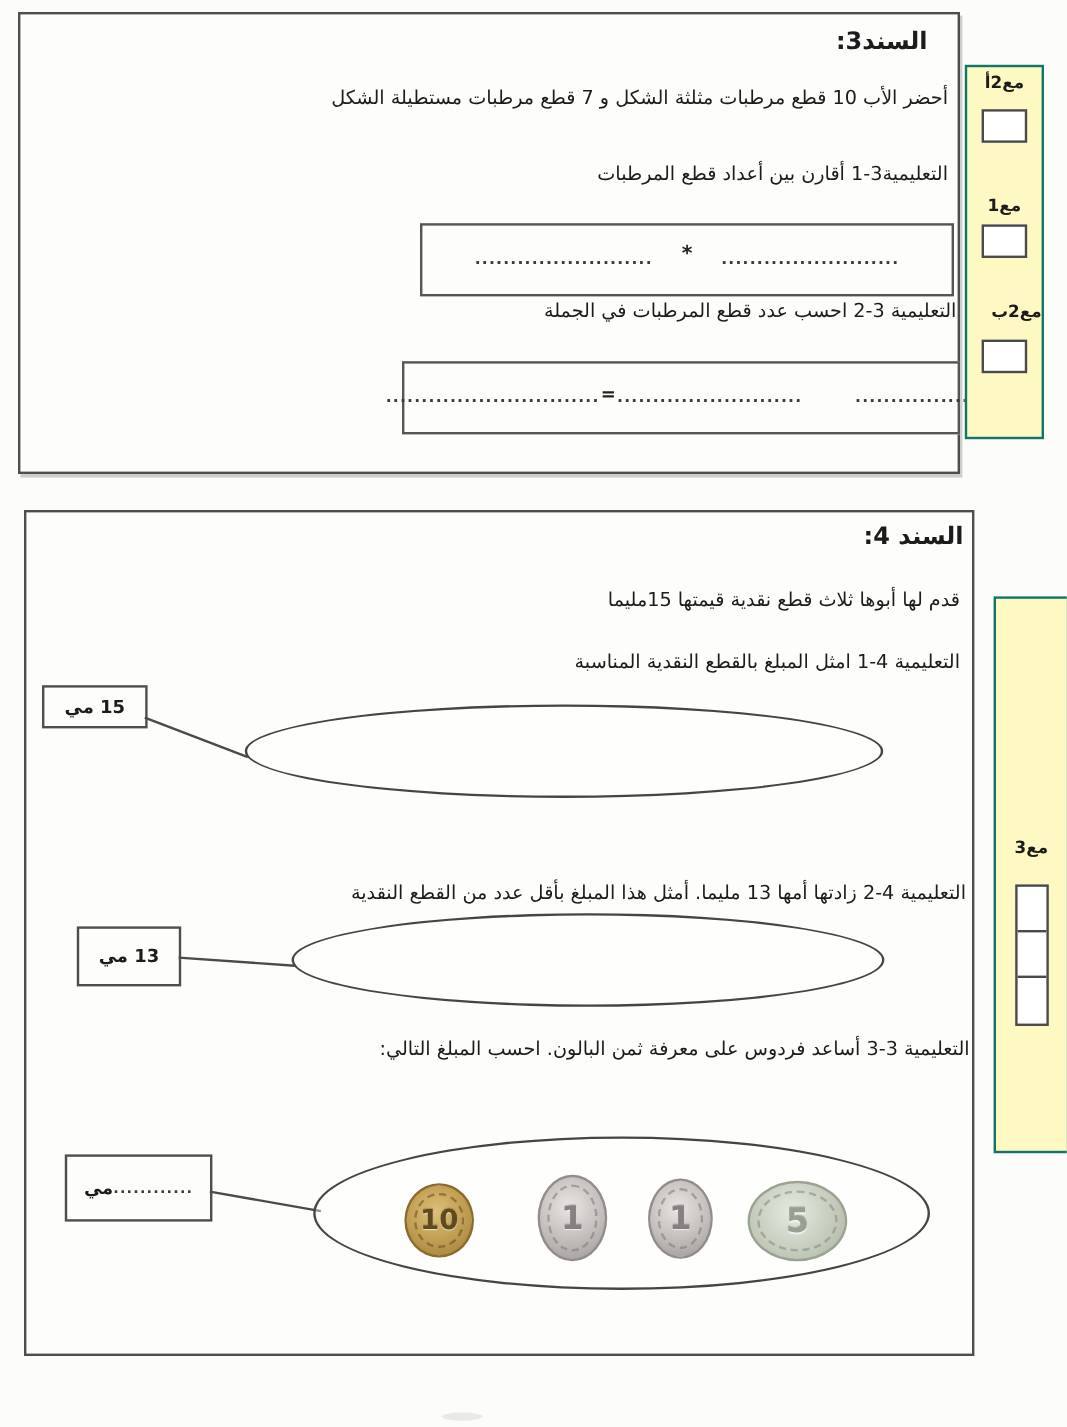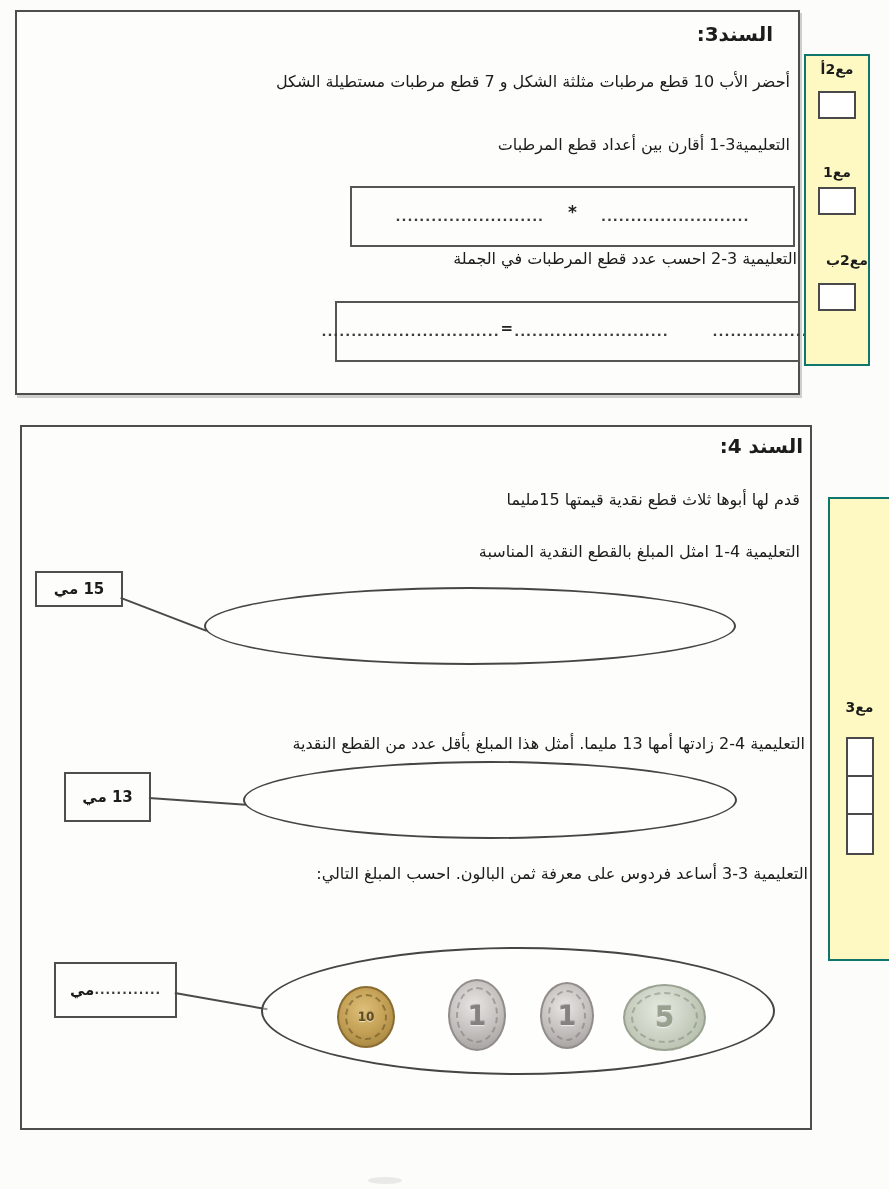--- a/index.html
+++ b/index.html
@@ -60,21 +60,21 @@
   }
   .coin .val{
     position:relative;font-weight:700;line-height:1;
     text-shadow:0 1px 1px rgba(255,255,255,.65), 0 -1px 1px rgba(0,0,0,.25);
   }
   .coin-brass{
     background:radial-gradient(circle at 45% 38%, #dec07a 0%, #c3a055 48%, #9c7c38 100%);
     border:2px solid #8a6c30;
   }
   .coin-brass .ring{border:2px dashed rgba(90,70,30,.5);}
-  .coin-brass .val{color:#5e4a1e;font-size:12px;}
+  .coin-brass .val{color:#5e4a1e;font-size:23px;}
   .coin-silver{
     background:radial-gradient(circle at 45% 36%, #e8e5e3 0%, #c6c2c0 48%, #9d9896 100%);
     border:2px solid #928d8b;
   }
   .coin-silver .ring{border:2px dashed rgba(125,120,117,.55);}
   .coin-silver .val{color:#868180;font-size:27px;}
   .coin-green{
     background:radial-gradient(circle at 45% 38%, #e6eae1 0%, #c8cfc0 52%, #a9b2a0 100%);
     border:2px solid #9aa392;
   }

